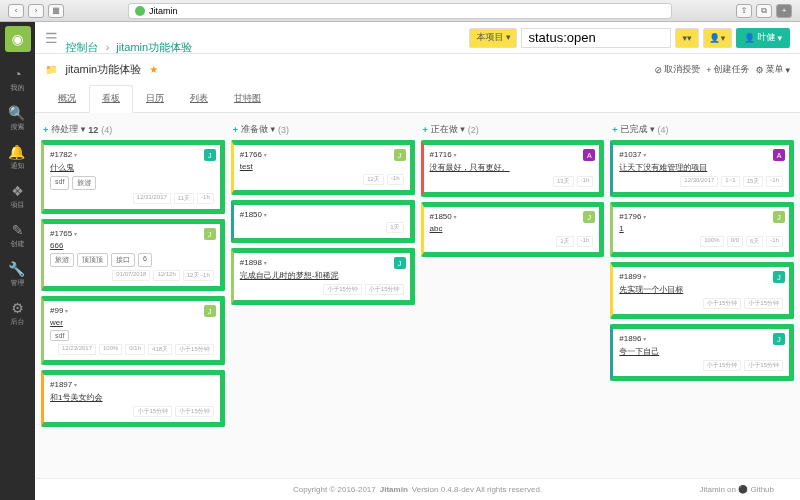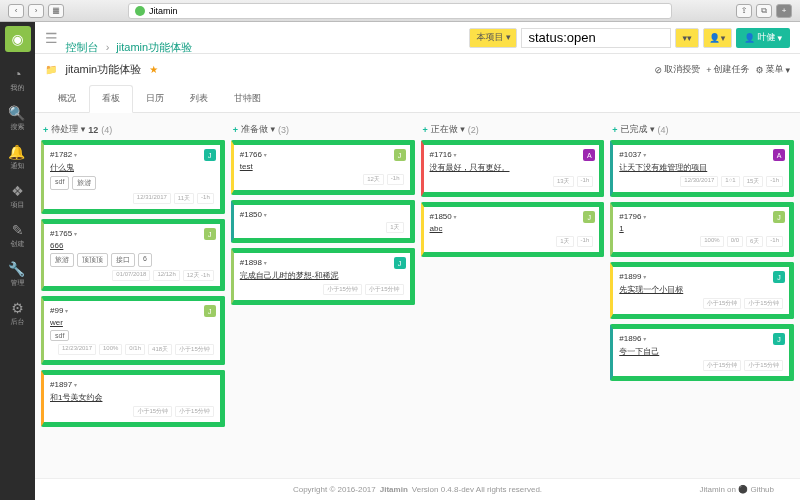--- a/index.html
+++ b/index.html
@@ -21,21 +21,21 @@
 .filter-row { display:flex; align-items:center; gap:4px; margin-left:auto; }
 .filter-btn { border:1px solid #ddd; background:#fde047; padding:2px 6px; border-radius:2px; font-size:9px; color:#555; height:20px; display:flex; align-items:center; }
 .filter-input { border:1px solid #ddd; height:20px; width:150px; padding:0 6px; font-size:13px; }
 .user-badge { background:#1abc9c; color:#fff; padding:2px 8px; border-radius:2px; font-size:9px; height:20px; display:flex; align-items:center; gap:2px; }
 .project-header { display:flex; align-items:center; padding:8px 10px; gap:8px; }
 .project-title { font-size:11px; color:#333; }
 .star { color:#f39c12; }
 .header-actions { margin-left:auto; display:flex; gap:6px; }
 .action-link { font-size:9px; color:#555; display:flex; align-items:center; gap:2px; }
 .tabs { display:flex; border-bottom:1px solid #e5e5e5; padding:0 10px; }
-.tab { padding:6px 12px; font-size:9px; color:#666; border:1px solid transparent; cursor:pointer; }
+.tab { padding:6px 12px; font-size:9px; color:#666; border:1px solid transparent; cursor:pointer;text-decoration:underline; }
 .tab.active { border:1px solid #e5e5e5; border-bottom-color:#fff; margin-bottom:-1px; border-radius:3px 3px 0 0; background:#fff; }
 .board { flex:1; display:flex; padding:6px; gap:6px; overflow:auto; background:#fafafa; }
 .column { flex:1; min-width:0; }
 .col-header { padding:4px 2px; font-size:9px; color:#555; display:flex; align-items:center; gap:3px; }
 .col-header .plus { color:#1abc9c; font-weight:bold; }
 .col-header .count { color:#999; }
 .card { background:#fff; border:5px solid #22c55e; border-radius:2px; margin-bottom:5px; padding:5px 6px; position:relative; font-size:8px; }
 .card.green { border-left:3px solid #9ccc65; }
 .card.yellow { border-left:3px solid #fdd835; }
 .card.red { border-left:3px solid #ef5350; }

